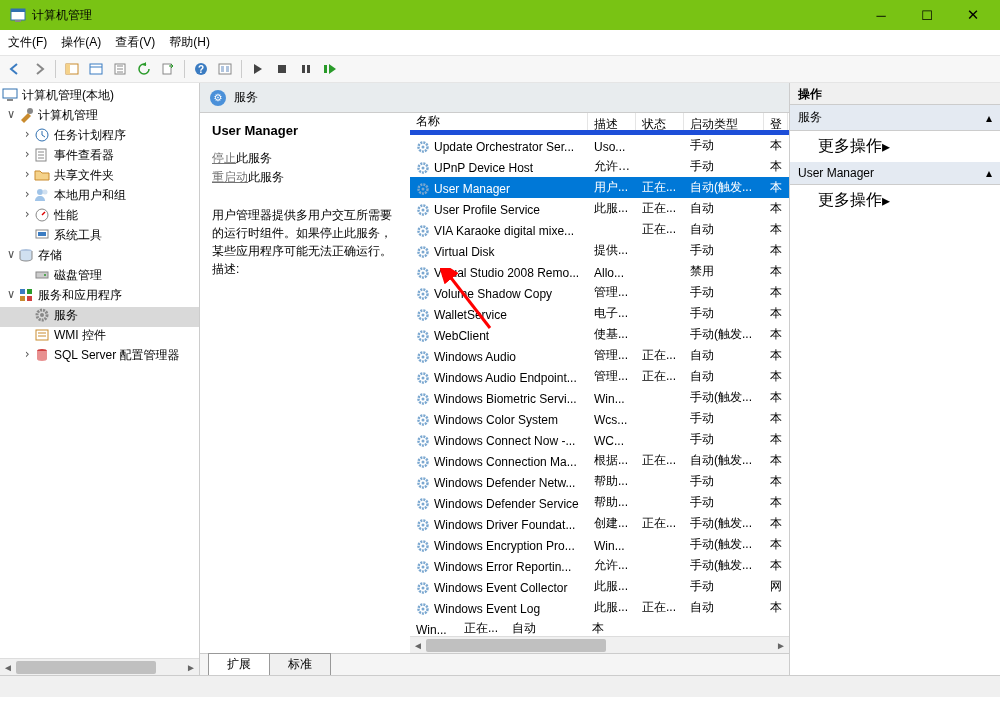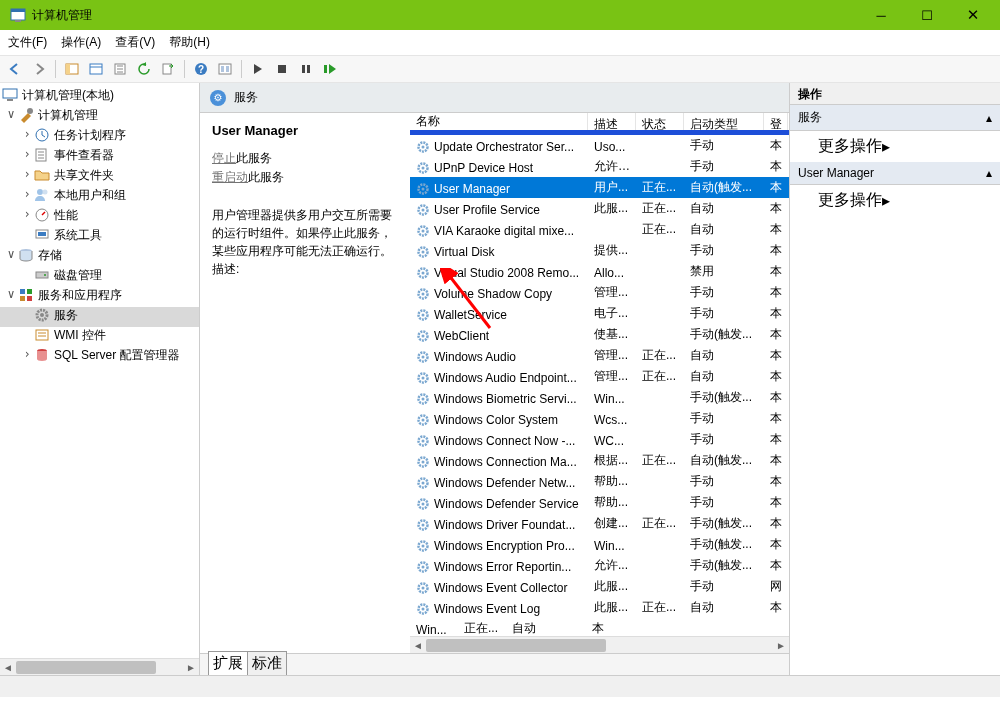--- a/index.html
+++ b/index.html
@@ -37,21 +37,21 @@
 .grow{display:flex;height:21px;align-items:flex-end}
 .grow.sel{background:#0078d7;color:#fff}
 .grow .gc{padding:2px 6px;font-size:12px;overflow:hidden;white-space:nowrap;text-overflow:ellipsis}
 .gc.c0{width:178px;display:flex;align-items:center;gap:4px}
 .gc.c1{width:48px}
 .gc.c2{width:48px}
 .gc.c3{width:80px}
 .gc.c4{width:24px}
 .gc0-ic{width:14px;height:14px;flex-shrink:0}
 .midtabs{height:22px;display:flex;align-items:flex-end;padding-left:8px;border-top:1px solid #ccc;background:#f5f5f5}
-.tab{padding:2px 4px;border:1px solid #999;border-bottom:none;background:#fff;font-size:15px;margin-right:-1px}
+.tab{padding:2px 18px;border:1px solid #999;border-bottom:none;background:#fff;font-size:12px;margin-right:-1px}
 .tab.active{background:#fff}
 .tab.inactive{background:#f0f0f0}
 .actpane{flex:1;background:#fff}
 .acthdr{height:22px;background:#f0f0f0;border-bottom:1px solid #ccc;padding:3px 8px;font-weight:bold;font-size:12px}
 .actsec{background:#e4eaf2;padding:4px 8px;border-bottom:1px solid #ccc;display:flex;justify-content:space-between;align-items:center;font-size:12px}
 .actitem{padding:5px 8px 5px 28px;font-size:16px;display:flex;justify-content:flex-start;align-items:center}
 .statusbar{height:22px;border-top:1px solid #ccc;background:#f0f0f0}
 .hscroll{height:17px;background:#f0f0f0;border-top:1px solid #ddd;position:relative}
 .hscroll .thumb{position:absolute;left:16px;top:2px;height:13px;width:180px;background:#c0c0c0;border-radius:2px}
 .hscroll .arr{position:absolute;top:0;width:16px;height:17px;display:flex;align-items:center;justify-content:center;font-size:10px;color:#666}

